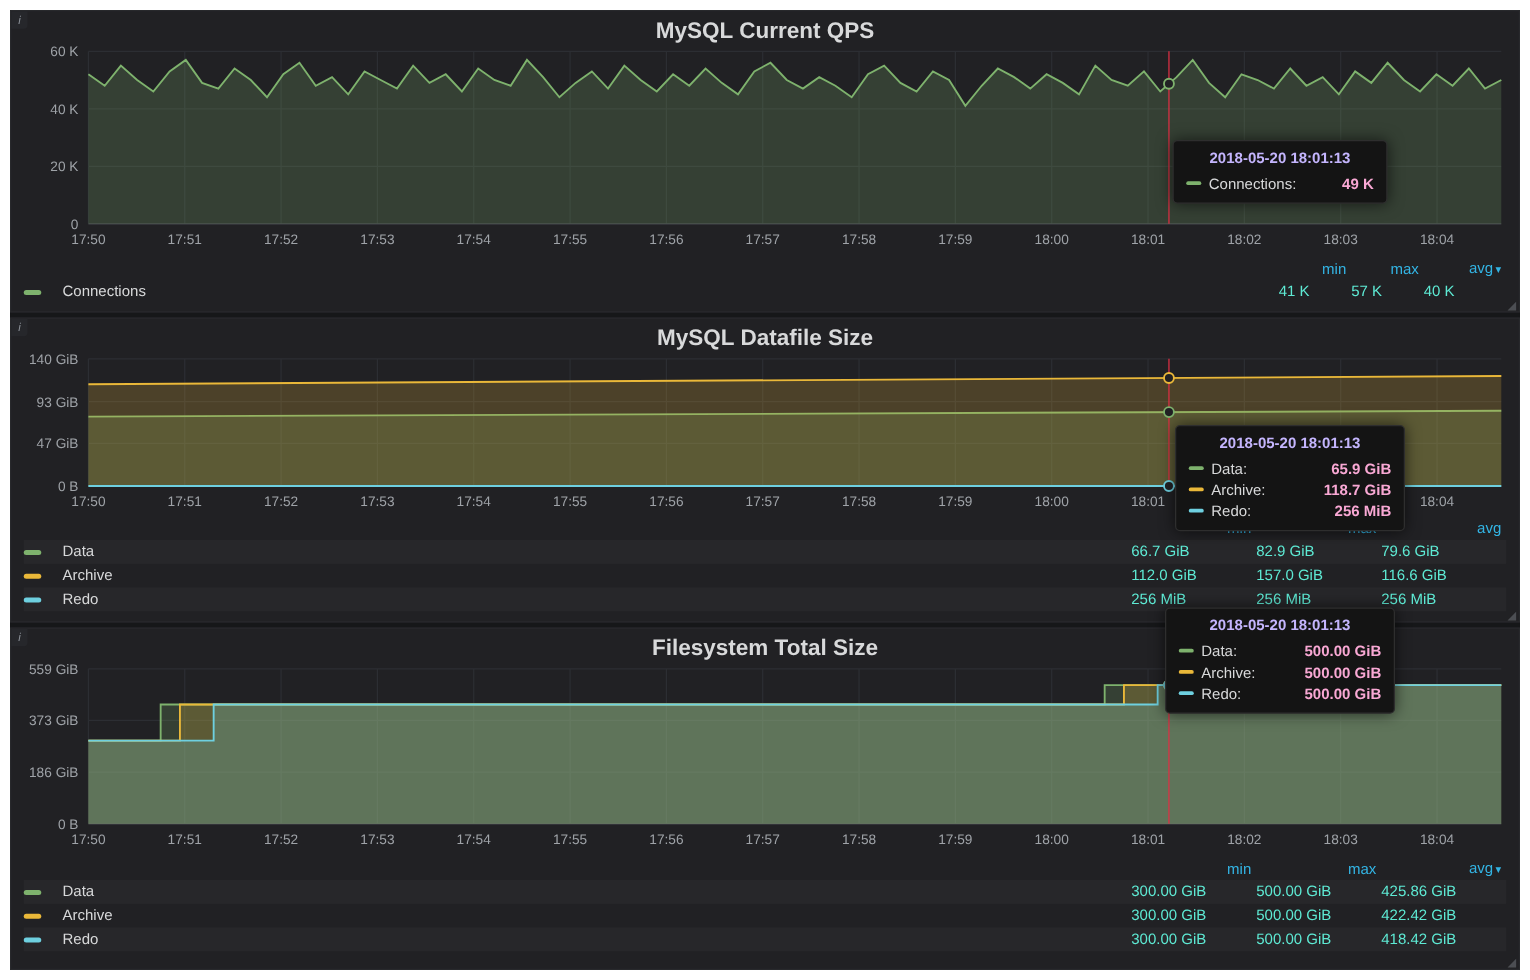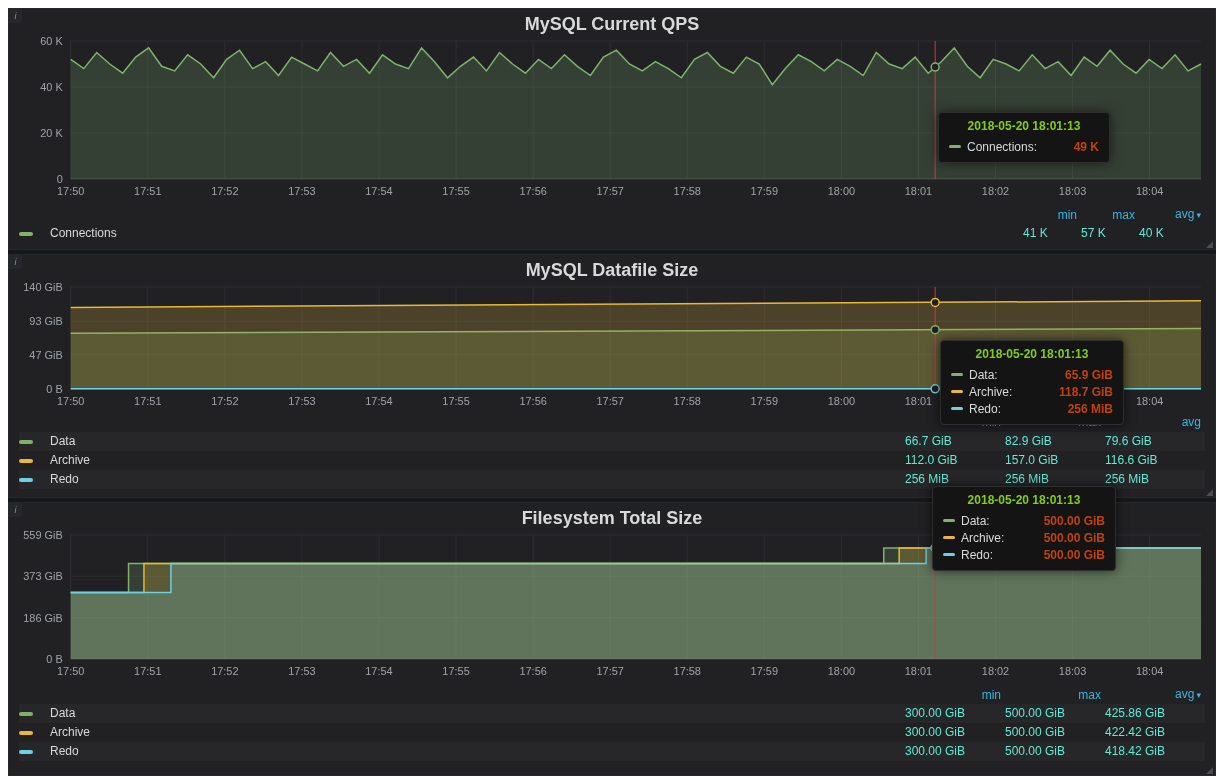--- a/index.html
+++ b/index.html
@@ -56,25 +56,25 @@
 
   
   .tooltip {
     position:absolute; z-index:20; background:#141414;
     border:1px solid #2e2e2e; border-radius:4px; padding:6px 10px 7px 10px;
     font-size:12px; color:#d8d9da; box-shadow:0 0 12px rgba(0,0,0,0.6);
   }
   #tooltip-0 { left:930px; top:104px; width:172px; }
   #tooltip-1 { left:932px; top:332px; width:184px; }
   #tooltip-2 { left:924px; top:478px; width:184px; }
-  .tt-time { font-weight:bold; color:#84cc16; text-align:center; margin-bottom:5px; }
+  .tt-time { font-weight:bold; color:#c4b5fd; text-align:center; margin-bottom:5px; }
   .tt-row { display:flex; align-items:center; gap:6px; height:17px; }
   .tt-row .dash { width:12px; height:3px; }
   .tt-row .lbl { color:#d8d9da; }
-  .tt-row .val { margin-left:auto; font-weight:bold; color:#c2410c; padding-left:10px; }
+  .tt-row .val { margin-left:auto; font-weight:bold; color:#f9a8d4; padding-left:10px; }
 
   .resize-handle {
     position:absolute; right:2px; bottom:0; color:#4c4e53; font-size:9px;
     cursor:nwse-resize; line-height:9px;
   }
 </style>
 </head>
 <body>
 
 <div class="dashboard">

